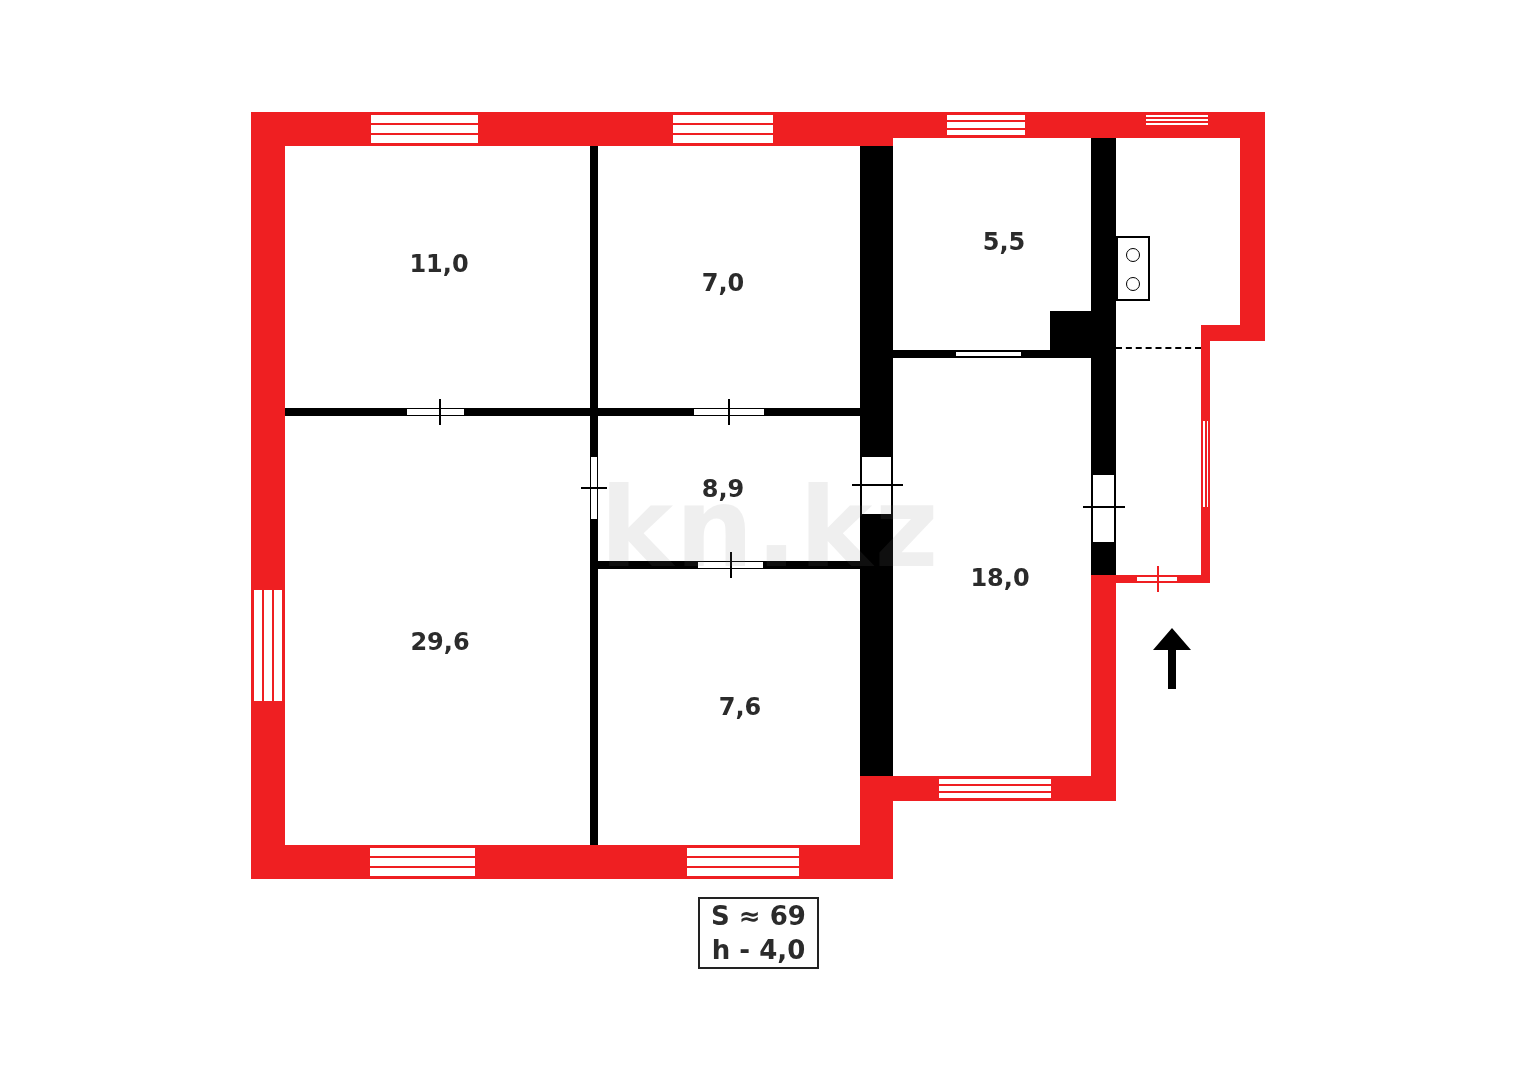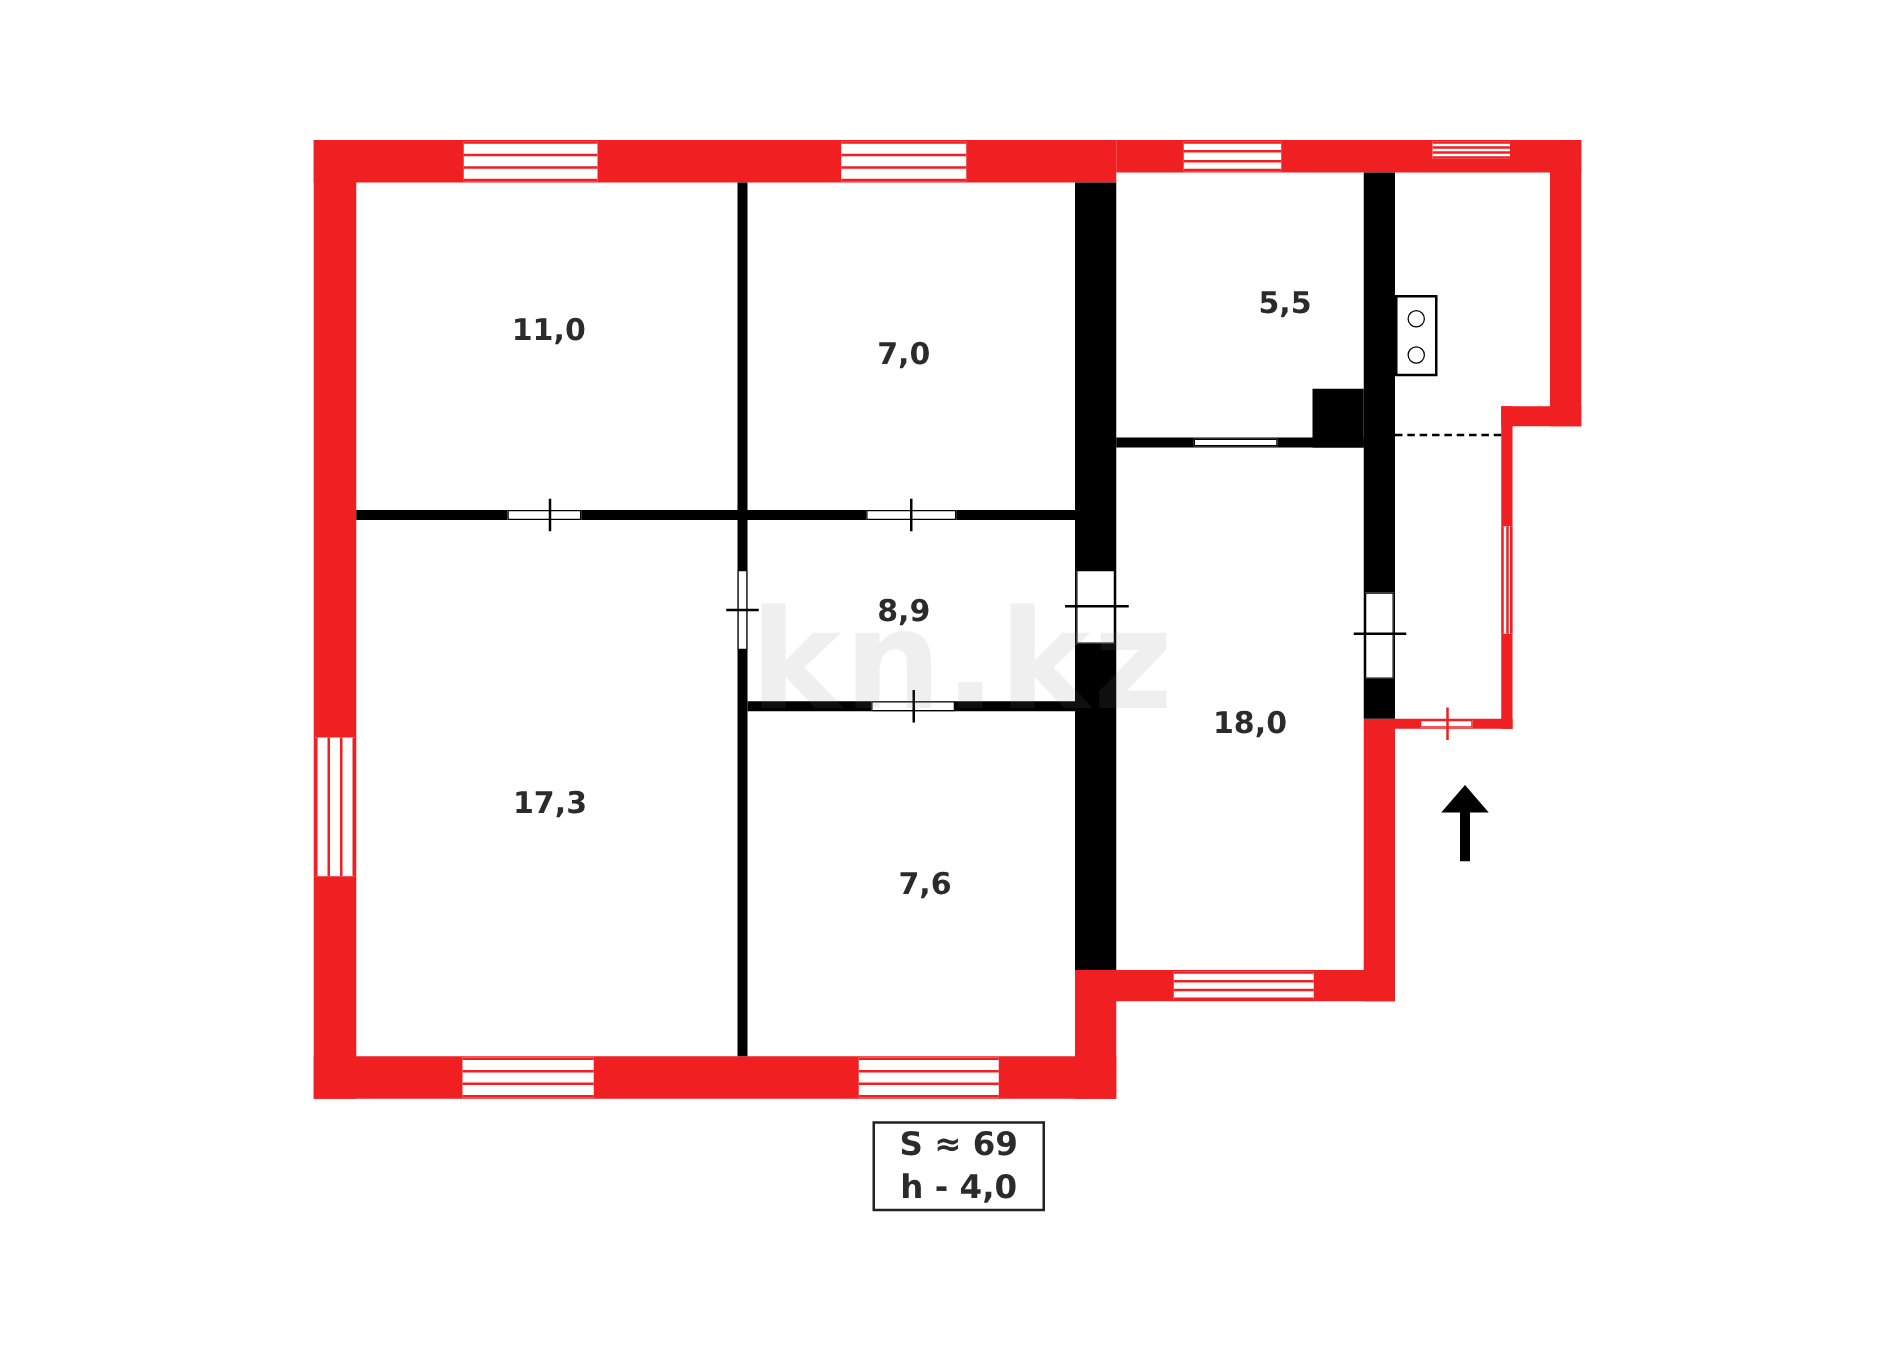--- a/index.html
+++ b/index.html
@@ -7,21 +7,21 @@
   .r { position:absolute; background:#ef1f22; }
   .k { position:absolute; background:#000000; }
   .w { position:absolute; background:#ffffff; }
   .winh { position:absolute; background:#ffffff; display:flex; flex-direction:column; justify-content:space-between; }
   .winh i { display:block; height:2px; background:#ef1f22; }
   .winv { position:absolute; background:#ffffff; display:flex; flex-direction:row; justify-content:space-between; }
   .winv i { display:block; width:2px; background:#ef1f22; }
   .door { position:absolute; background:#fff; border:1.5px solid #000; box-sizing:border-box; }
   .tick { position:absolute; background:#000; }
   .label { position:absolute; font-weight:bold; font-size:24px; color:#2b2b2b; transform:translate(-50%,-50%); white-space:nowrap; }
-  .info { position:absolute; left:698px; top:897px; width:138px; height:72px; border:2px solid #222; box-sizing:border-box; text-align:center; font-weight:bold; font-size:26px; color:#2b2b2b; line-height:34px; }
+  .info { position:absolute; left:698px; top:897px; width:121px; height:72px; border:2px solid #222; box-sizing:border-box; text-align:center; font-weight:bold; font-size:26px; color:#2b2b2b; line-height:34px; }
   .watermark { position:absolute; left:600px; top:464px; font-size:110px; font-weight:bold; color:rgba(120,120,120,0.12); letter-spacing:2px; }
 </style>
 </head>
 <body>
 
 <div>
 
   <div class="r" style="left:251px;top:112px;width:642px;height:34px;"></div>
   <div class="r" style="left:251px;top:112px;width:34px;height:767px;"></div>
   <div class="r" style="left:251px;top:845px;width:642px;height:34px;"></div>
@@ -122,23 +122,23 @@
   <div style="position:absolute;left:1116px;top:347px;width:85px;height:0;border-top:2px dashed #000;"></div>
 
   <svg style="position:absolute;left:1152px;top:628px;" width="40" height="62" viewBox="0 0 40 62">
     <polygon points="20,0 39,22 24,22 24,61 16,61 16,22 1,22" fill="#000"></polygon>
   </svg>
 
   <div class="watermark">kn.kz</div>
 
   <div class="label" style="left:439px;top:264px;">11,0</div>
   <div class="label" style="left:723px;top:283px;">7,0</div>
-  <div class="label" style="left:1028px;top:242px;">5,5</div>
+  <div class="label" style="left:1004px;top:242px;">5,5</div>
   <div class="label" style="left:723px;top:489px;">8,9</div>
-  <div class="label" style="left:440px;top:642px;">17,3</div>
+  <div class="label" style="left:440px;top:642px;">29,6</div>
   <div class="label" style="left:740px;top:707px;">7,6</div>
   <div class="label" style="left:1000px;top:578px;">18,0</div>
 
   <div class="info">
     <div>S ≈ 69</div>
     <div>h - 4,0</div>
   </div>
 </div>
 
 </body></html>

